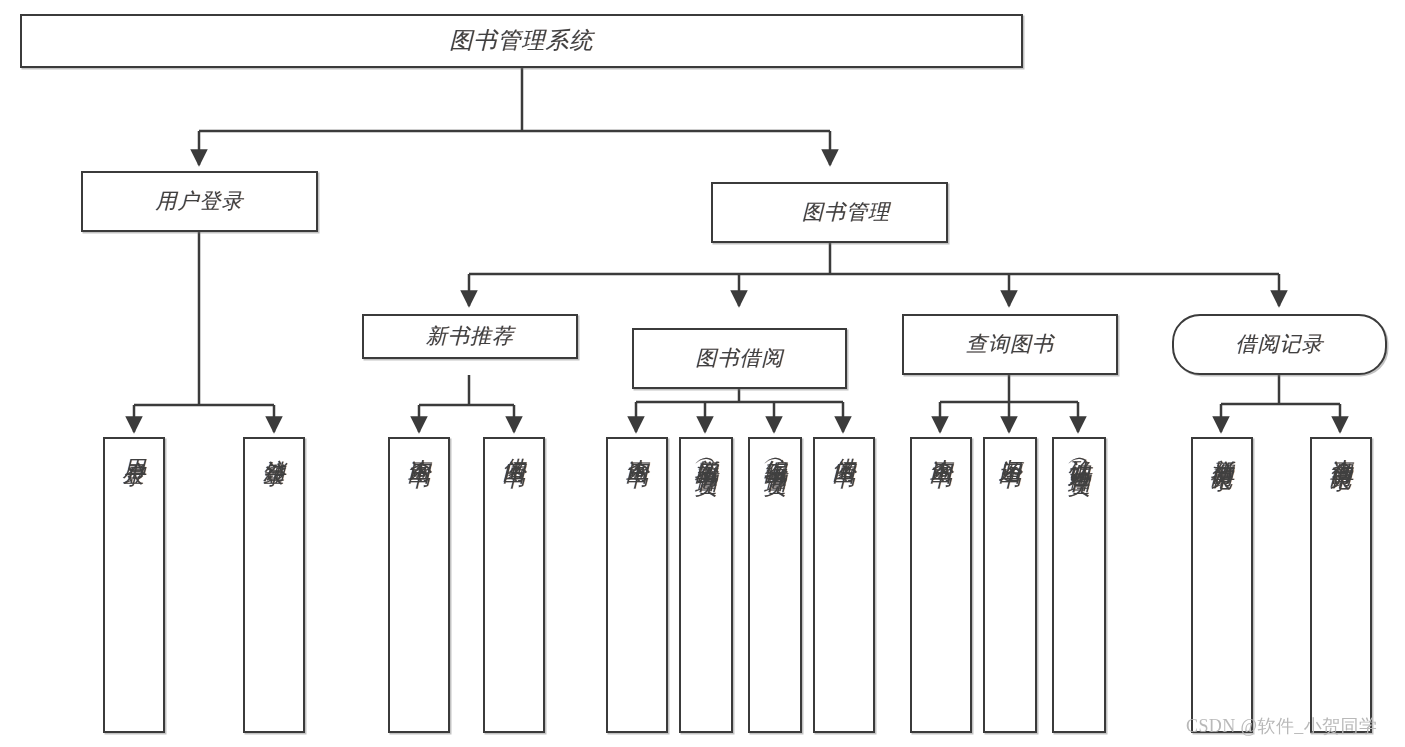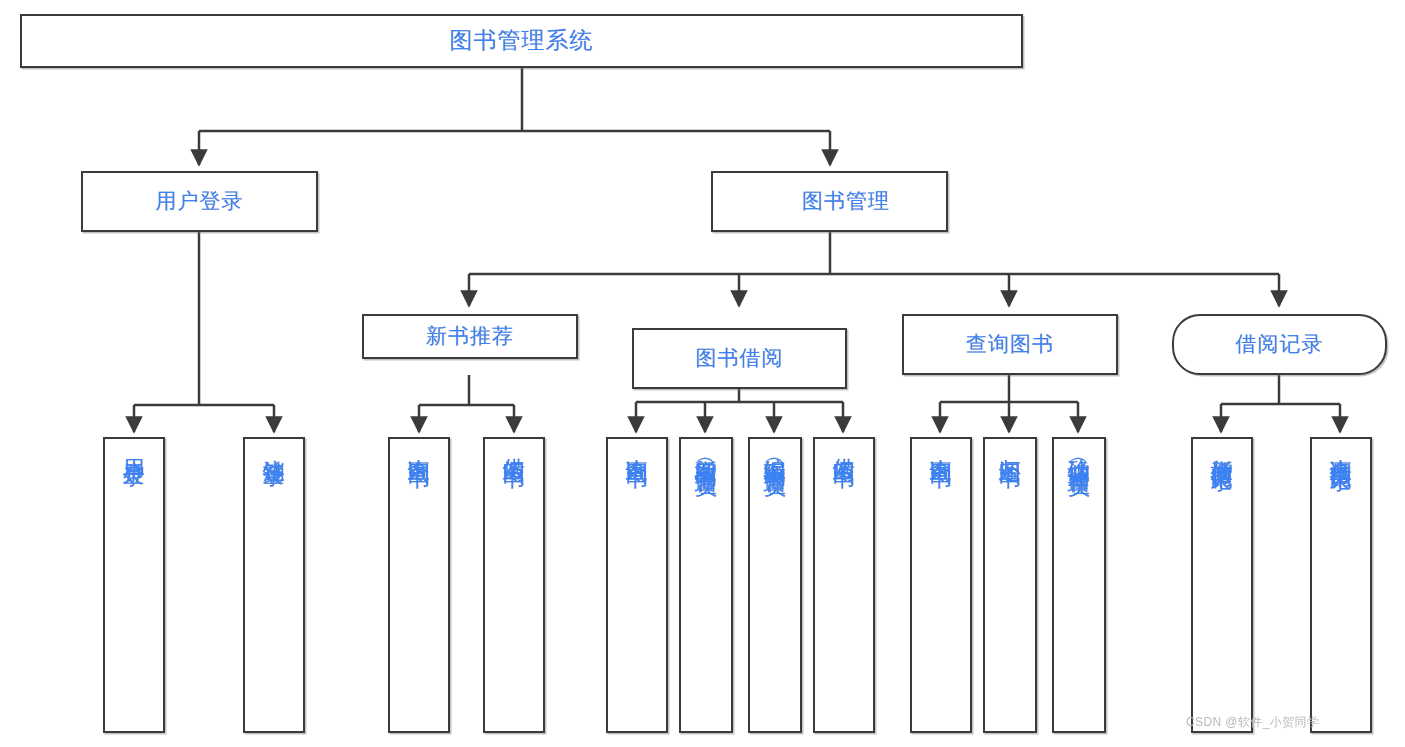--- a/index.html
+++ b/index.html
@@ -45,23 +45,24 @@
     display: flex;
     align-items: center;
     justify-content: center;
     box-shadow: 1.5px 1.5px 0 rgba(120,120,120,0.45);
   }
 
   .node-label {
     font-size: 21px;
     line-height: 1.12;
     letter-spacing: 1px;
-    color: #3b82f6;
+    color: #404040;
     white-space: nowrap;
     text-shadow: 0.5px 0 0 rgba(190,120,60,0.30), -0.5px 0 0 rgba(90,130,200,0.28);
+    font-style: italic;
   }
 
   
   .node.vertical {
     align-items: flex-start;
     justify-content: center;
     padding-top: 2px;
   }
   .node.vertical .node-label {
     writing-mode: vertical-rl;
@@ -74,25 +75,25 @@
 
   
   .node.root .node-label { font-size: 23px; }
 
   
   #watermark {
     position: absolute;
     z-index: 5;
     left: 1186px;
     top: 714px;
-    font-size: 12px;
+    font-size: 18px;
     color: #b9b9b9;
     white-space: nowrap;
     letter-spacing: 0.4px;
-    font-family: Liberation Sans, sans-serif;
+    font-family: Liberation Serif, serif;
   }
 </style>
 </head>
 <body>
 
 <div id="diagram-canvas">
 
   <svg id="connector-layer" viewBox="0 0 1405 747" width="1405" height="747" xmlns="http://www.w3.org/2000/svg">
     <defs>
       <marker id="arrow" viewBox="0 0 10 10" refX="9" refY="5" markerWidth="7" markerHeight="7" orient="auto-start-reverse">
@@ -144,21 +145,21 @@
   </svg>
 
   <div class="node root" style="left:20px; top:14px; width:1003px; height:54px;">
     <span class="node-label">图书管理系统</span>
   </div>
 
   <div class="node" style="left:81px; top:171px; width:237px; height:61px;">
     <span class="node-label">用户登录</span>
   </div>
 
-  <div class="node" style="left:711px; top:171px; width:237px; height:61px;padding-left:33px;">
+  <div class="node" style="left:711px; top:182px; width:237px; height:61px;padding-left:33px;">
     <span class="node-label">图书管理</span>
   </div>
 
   <div class="node" style="left:362px; top:314px; width:216px; height:45px;">
     <span class="node-label">新书推荐</span>
   </div>
 
   <div class="node" style="left:632px; top:328px; width:215px; height:61px;">
     <span class="node-label">图书借阅</span>
   </div>

